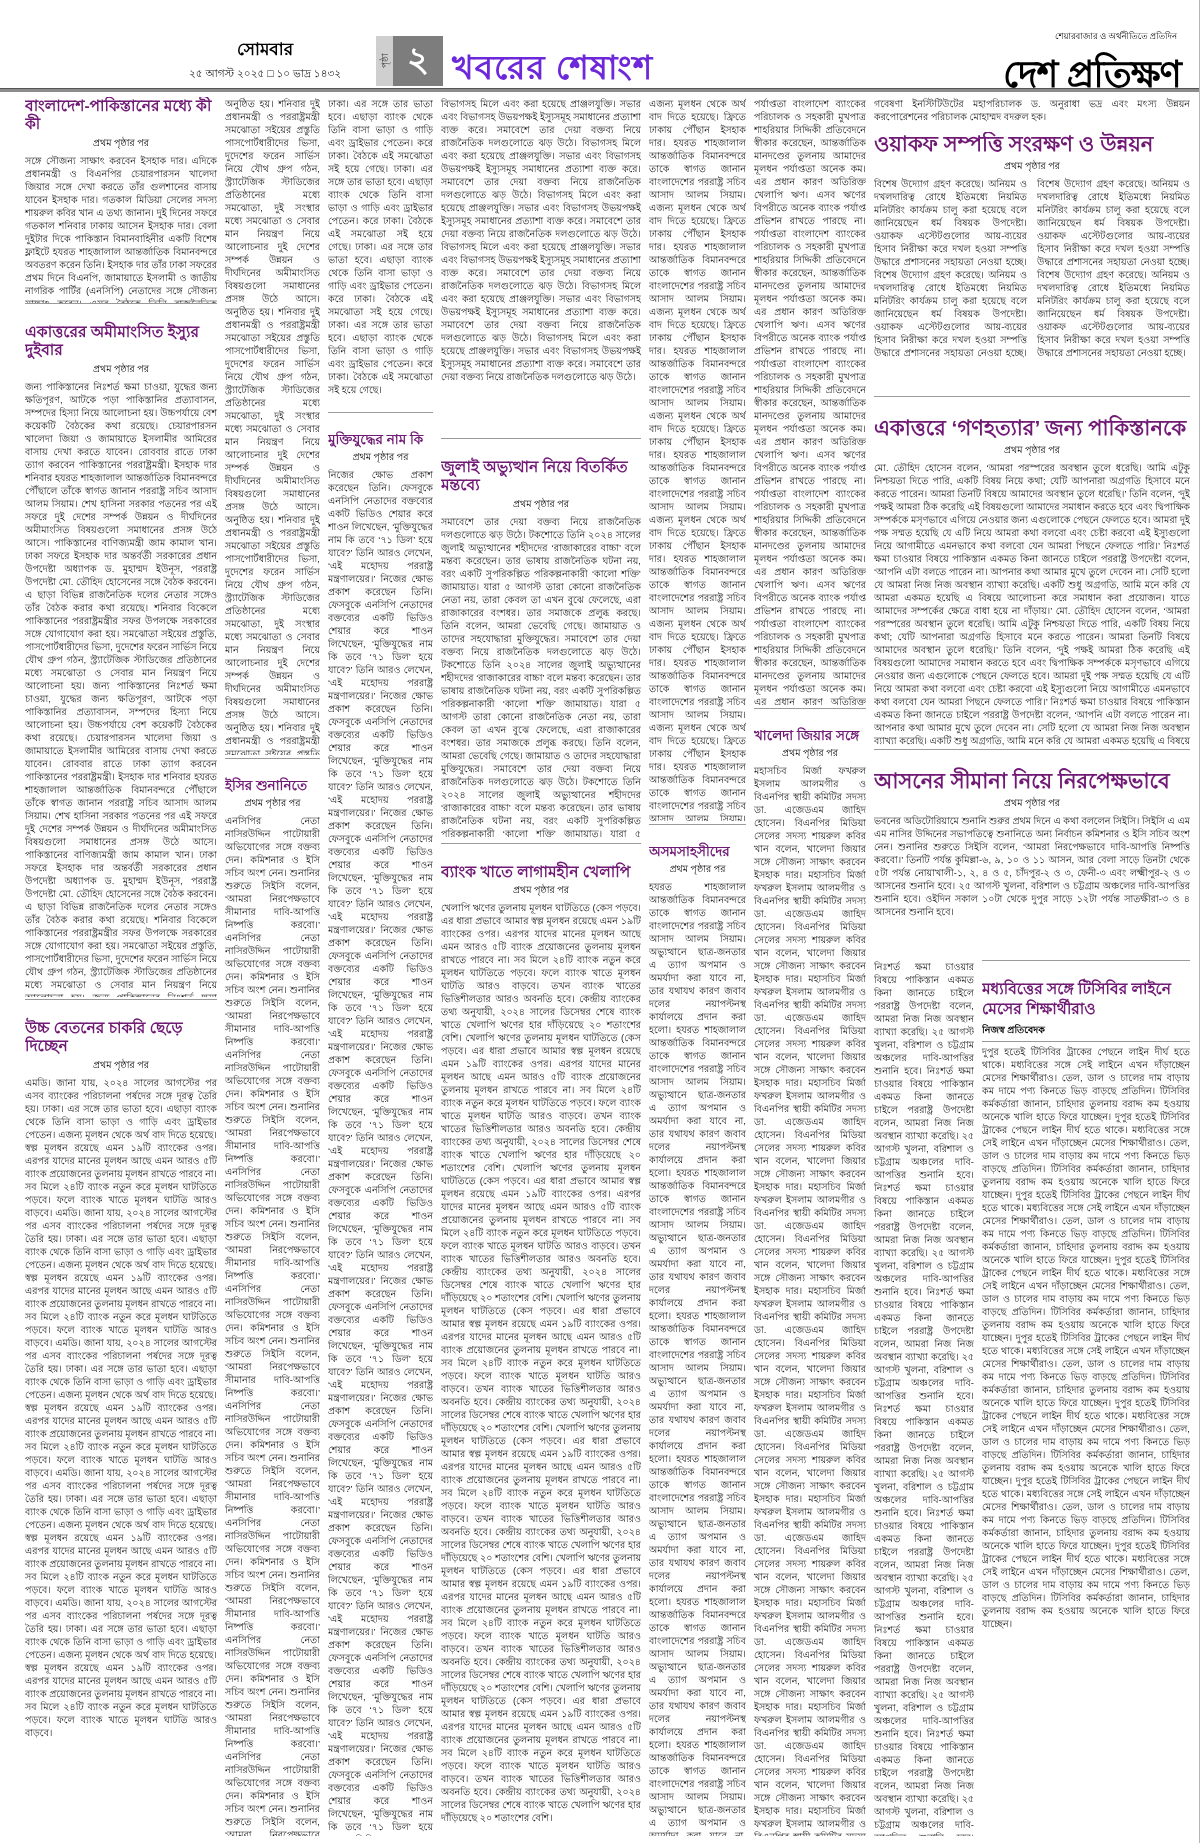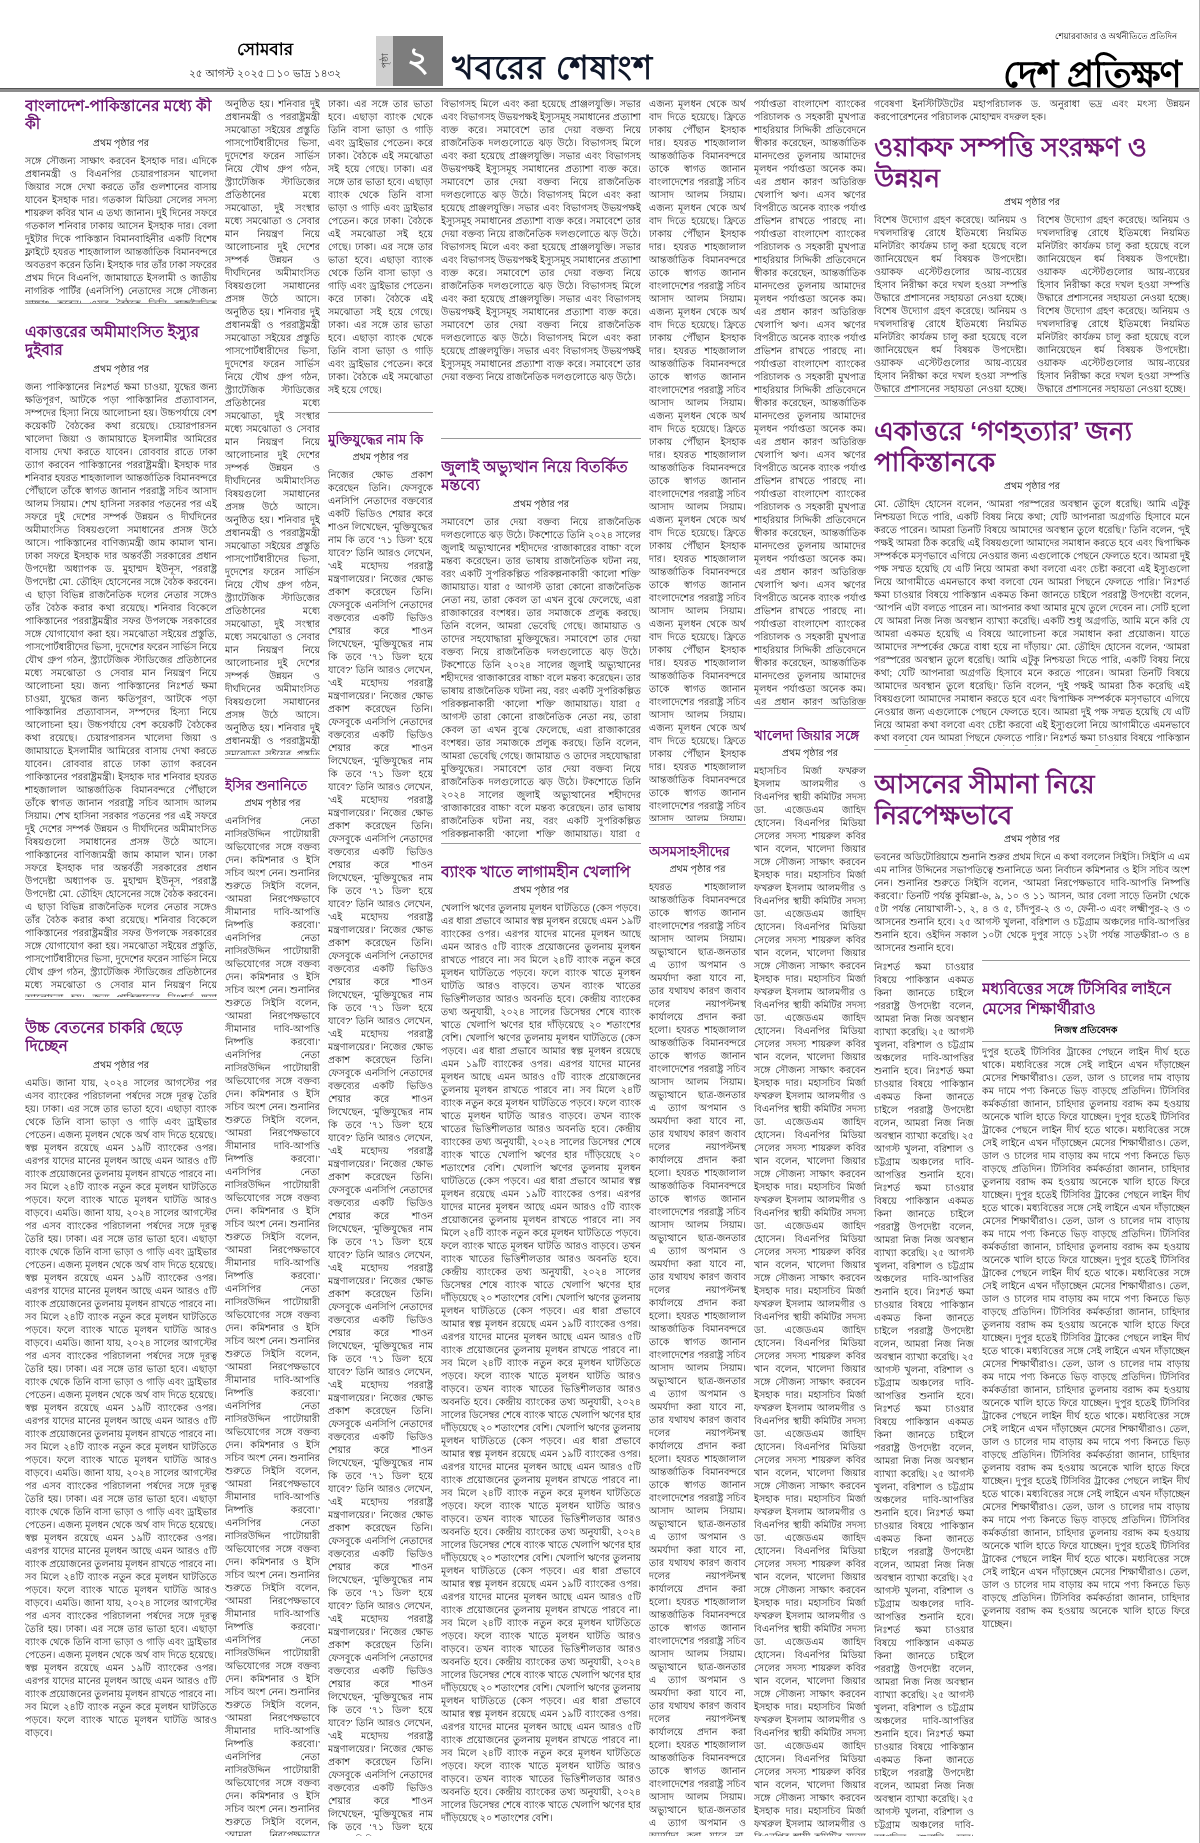--- a/index.html
+++ b/index.html
@@ -17,34 +17,34 @@
   .pagebox-wrap { position:absolute; top:36px; left:376px; height:50px; display:flex; }
   .pagebox-label {
     width:17px; height:50px; background:#cfcfcf; color:#333;
     writing-mode:vertical-rl; transform:rotate(180deg);
     font-size:9px; display:flex; align-items:center; justify-content:center;
   }
   .pagebox {
     width:50px; height:50px; background:#7d7d7d; color:#fff;
     font-size:34px; font-weight:bold; display:flex; align-items:center; justify-content:center;
   }
-  .section-title { position:absolute; top:42px; left:452px; font-size:33px; font-weight:bold; color:#0f172a; letter-spacing:1px; }
+  .section-title { position:absolute; top:42px; left:452px; font-size:33px; font-weight:bold; color:#6d28d9; letter-spacing:1px; }
   .logo-wrap { position:absolute; top:30px; right:18px; text-align:right; }
   .logo-tagline { font-size:8.5px; color:#000; margin-bottom:12px; margin-right:4px; }
   .logo-title { font-size:37px; font-weight:900; color:#000; letter-spacing:-1px; line-height:1; }
   .header-rule { position:absolute; top:88px; left:0; width:1200px; height:4px; background:#8c8c8c; border-top:1px solid #555; }
   
   .blk { position:absolute; overflow:hidden; }
   .blk.ruled { border-top:1px solid #9a9a9a; padding-top:19px; }
   .headline { font-weight:bold; text-align:left; color:#701a75; line-height:1.18; margin-bottom:2px; }
-  .h-lg { font-size:26px; }
+  .h-lg { font-size:21px; }
   .h-md { font-size:15.5px; }
   .h-sm { font-size:13.5px; }
   .kicker { text-align:center; font-size:9.5px; font-weight:normal; color:#000; margin-bottom:3px; }
-  .byline { text-align:center; font-size:9.5px; font-weight:bold; color:#000;
+  .byline { text-align:left; font-size:9.5px; font-weight:bold; color:#000;
             border-bottom:1px solid #999; padding:2px 0 3px 0; margin-bottom:3px; }
   .body-txt { font-size:9.5px; line-height:13px; text-align:justify; color:#1c1c1c; text-justify:inter-word; }
   .cols-2 { column-count:2; column-gap:10px; }
 </style>
 </head>
 <body>
 
 <div id="page">
 
   <div class="dateline">

